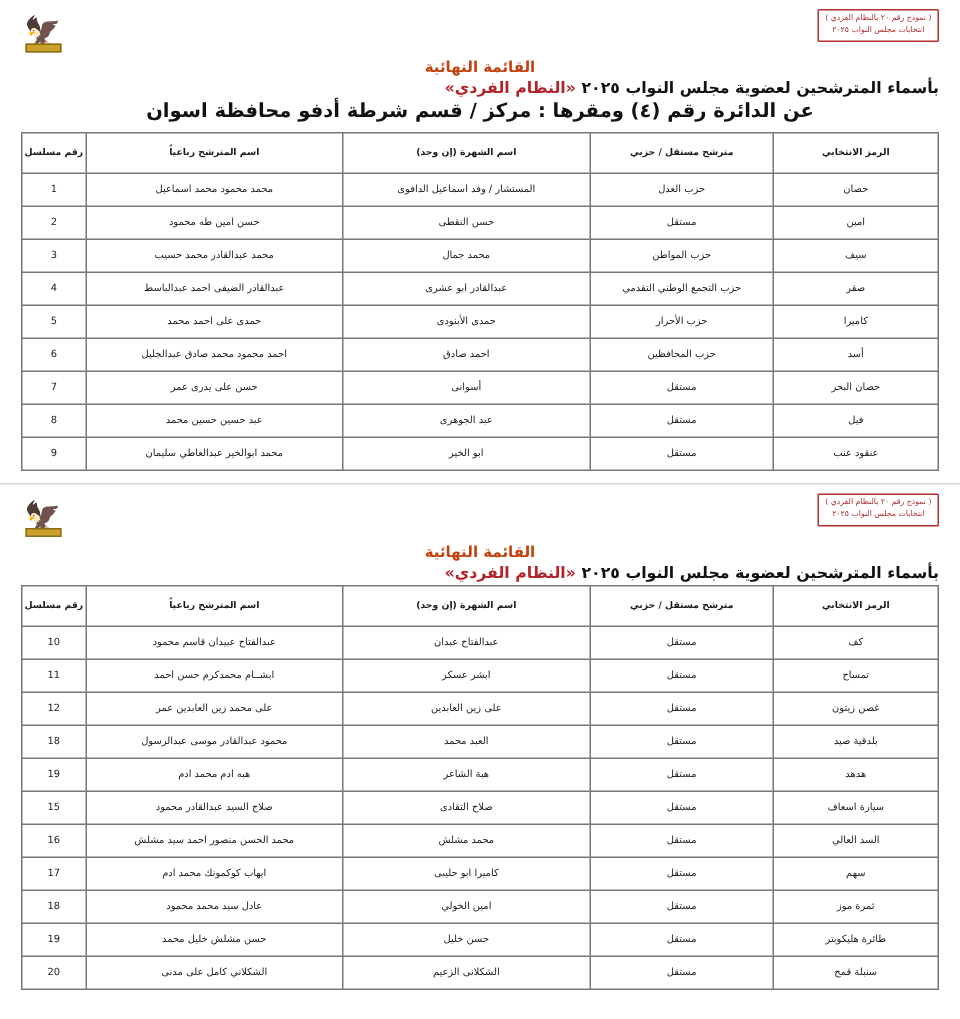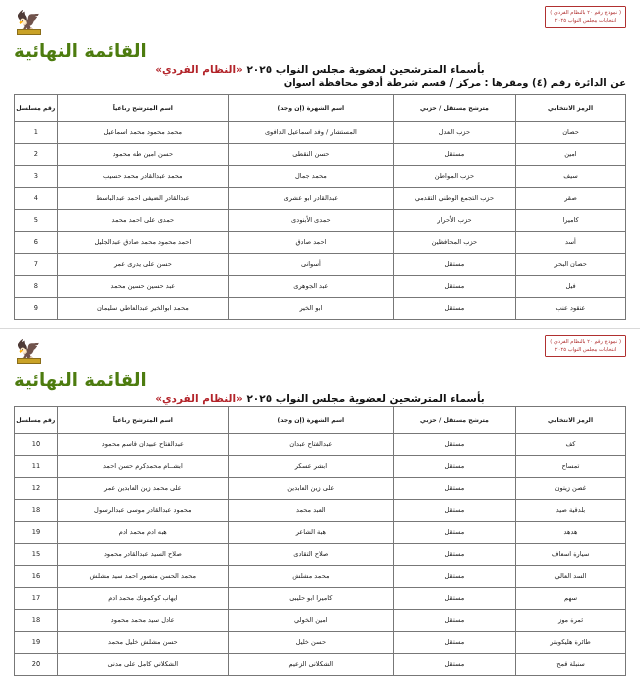--- a/index.html
+++ b/index.html
@@ -58,40 +58,40 @@
   }
   .emblem .bar {
     position: absolute;
     bottom: 1px;
     width: 22px;
     height: 4px;
     background: #c9a227;
     border: 0.5px solid #8a6d1a;
   }
   .title-main {
-    text-align: left;
-    color: #4d7c0f;
-    font-size: 18px;
+    text-align: center;
+    color: #c2410c;
+    font-size: 10px;
     font-weight: bold;
     margin: 0 0 2px 0;
     letter-spacing: 0.2px;
   }
   .title-sub {
-    text-align: center;
     color: #111;
     font-size: 10.5px;
     font-weight: bold;
     margin: 2px 0 2px 0;
   }
   .title-sub .red {
     color: #b3242a;
   }
   .title-third {
+    text-align: center;
     color: #111;
-    font-size: 10px;
+    font-size: 13px;
     font-weight: bold;
     margin: 2px 0 6px 0;
   }
   table.candidates {
     width: 100%;
     border-collapse: collapse;
     table-layout: fixed;
     font-size: 6.6px;
   }
   table.candidates th,

